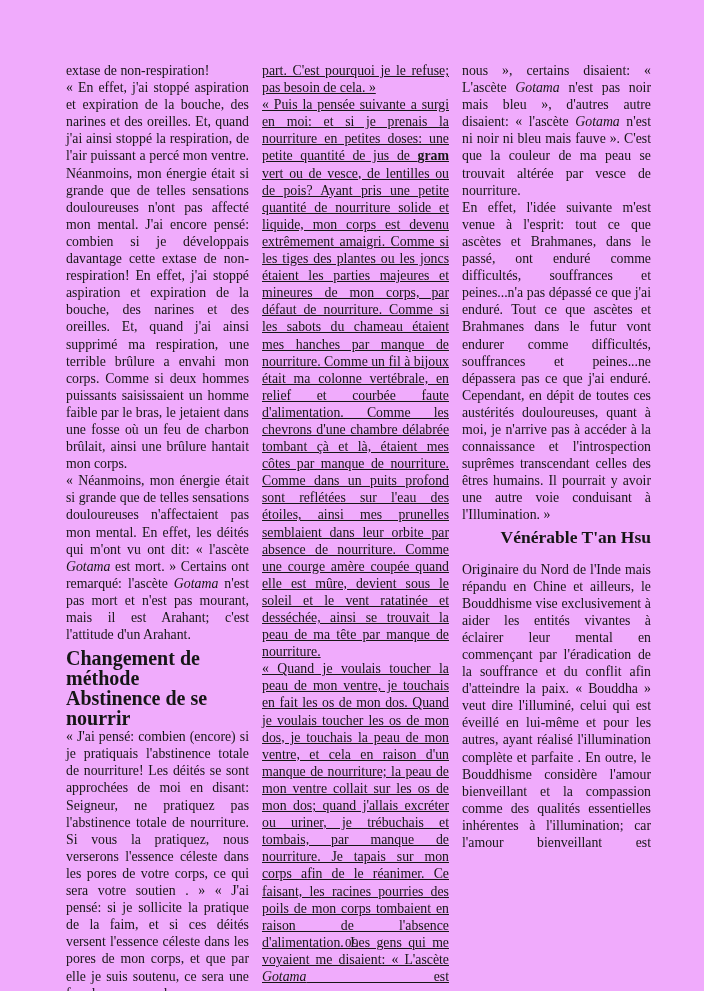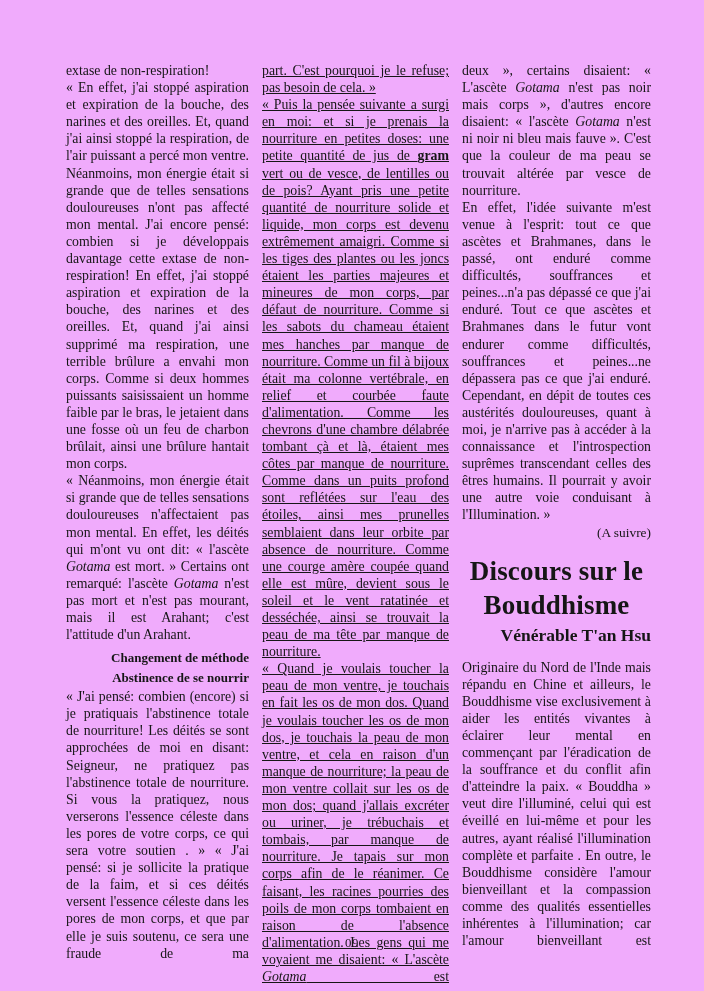--- a/index.html
+++ b/index.html
@@ -35,24 +35,24 @@
     hyphens: auto;
     -webkit-hyphens: auto;
   }
   .col-1 { width: 183px; }
   .col-2 { width: 187px; text-decoration: underline; }
   .col-3 { width: 189px; }
   .col p { margin: 0; }
   .justify-last { text-align-last: justify; }
   .section-heading {
     font-weight: bold;
-    font-size: 13px;
+    font-size: 20px;
     line-height: 20px;
     margin-top: 5px;
-    text-align: right;
+    text-align: left;
   }
   .section-heading .underlined { }
   .a-suivre {
     text-align: right;
     margin-top: 7px;
     font-size: 13.4px;
   }
   .article-title {
     font-weight: bold;
     font-size: 27px;
@@ -96,27 +96,22 @@
       <p class="justify-last">« J'ai pensé: combien (encore) si je pratiquais l'abstinence totale de nourriture! Les déités se sont approchées de moi en disant: Seigneur, ne pratiquez pas l'abstinence totale de nourriture. Si vous la pratiquez, nous verserons l'essence céleste dans les pores de votre corps, ce qui sera votre soutien . » « J'ai pensé: si je sollicite la pratique de la faim, et si ces déités versent l'essence céleste dans les pores de mon corps, et que par elle je suis soutenu, ce sera une fraude de ma</p>
     </div>
 
     <div class="col col-2">
       <p>part. C'est pourquoi je le refuse; pas besoin de cela. »</p>
       <p><span>« Puis la pensée suivante a surgi en moi: et si je prenais la nourriture en petites doses: une petite quantité de jus de </span><span style="font-weight: bold;">gram</span><span> vert ou de vesce, de lentilles ou de pois? Ayant pris une petite quantité de nourriture solide et liquide, mon corps est devenu extrêmement amaigri. Comme si les tiges des plantes ou les joncs étaient les parties majeures et mineures de mon corps, par défaut de nourriture. Comme si les sabots du chameau étaient mes hanches par manque de nourriture. Comme un fil à bijoux était ma colonne vertébrale, en relief et courbée faute d'alimentation. Comme les chevrons d'une chambre délabrée tombant çà et là, étaient mes côtes par manque de nourriture. Comme dans un puits profond sont reflétées sur l'eau des étoiles, ainsi mes prunelles semblaient dans leur orbite par absence de nourriture. Comme une courge amère coupée quand elle est mûre, devient sous le soleil et le vent ratatinée et desséchée, ainsi se trouvait la peau de ma tête par manque de nourriture.</span></p>
       <p class="justify-last"><span>« Quand je voulais toucher la peau de mon ventre, je touchais en fait les os de mon dos. Quand je voulais toucher les os de mon dos, je touchais la peau de mon ventre, et cela en raison d'un manque de nourriture; la peau de mon ventre collait sur les os de mon dos; quand j'allais excréter ou uriner, je trébuchais et tombais, par manque de nourriture. Je tapais sur mon corps afin de le réanimer. Ce faisant, les racines pourries des poils de mon corps tombaient en raison de l'absence d'alimentation. Les gens qui me voyaient me disaient: « L'ascète </span><span style="font-style: italic;">Gotama</span><span> est</span></p>
     </div>
 
     <div class="col col-3">
-      <p><span>deux », certains disaient: « L'ascète </span><span style="font-style: italic;">Gotama</span><span> n'est pas noir mais corps », d'autres encore disaient: « l'ascète </span><span style="font-style: italic;">Gotama</span><span> n'est ni noir ni bleu mais fauve ». C'est que la couleur de ma peau se trouvait altérée par vesce de nourriture.</span></p>
+      <p><span>nous », certains disaient: « L'ascète </span><span style="font-style: italic;">Gotama</span><span> n'est pas noir mais bleu », d'autres autre disaient: « l'ascète </span><span style="font-style: italic;">Gotama</span><span> n'est ni noir ni bleu mais fauve ». C'est que la couleur de ma peau se trouvait altérée par vesce de nourriture.</span></p>
       <p>En effet, l'idée suivante m'est venue à l'esprit: tout ce que ascètes et Brahmanes, dans le passé, ont enduré comme difficultés, souffrances et peines...n'a pas dépassé ce que j'ai enduré. Tout ce que ascètes et Brahmanes dans le futur vont endurer comme difficultés, souffrances et peines...ne dépassera pas ce que j'ai enduré. Cependant, en dépit de toutes ces austérités douloureuses, quant à moi, je n'arrive pas à accéder à la connaissance et l'introspection suprêmes transcendant celles des êtres humains. Il pourrait y avoir une autre voie conduisant à l'Illumination. »</p>
-      <p class="a-suivre">(A suivre)</p>
-      <div class="article-title">
-        <div>Discours sur le</div>
-        <div>Bouddhisme</div>
-      </div>
       <div class="article-subtitle">Vénérable T'an Hsu</div>
       <p class="justify-last">Originaire du Nord de l'Inde mais répandu en Chine et ailleurs, le Bouddhisme vise exclusivement à aider les entités vivantes à éclairer leur mental en commençant par l'éradication de la souffrance et du conflit afin d'atteindre la paix. « Bouddha » veut dire l'illuminé, celui qui est éveillé en lui-même et pour les autres, ayant réalisé l'illumination complète et parfaite . En outre, le Bouddhisme considère l'amour bienveillant et la compassion comme des qualités essentielles inhérentes à l'illumination; car l'amour bienveillant est</p>
     </div>
 
   </div>
 
   <div class="page-number">09</div>
 
 </div>
 

